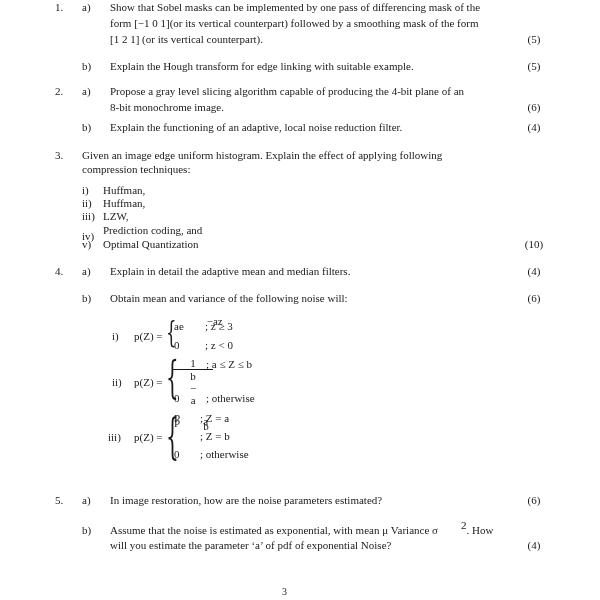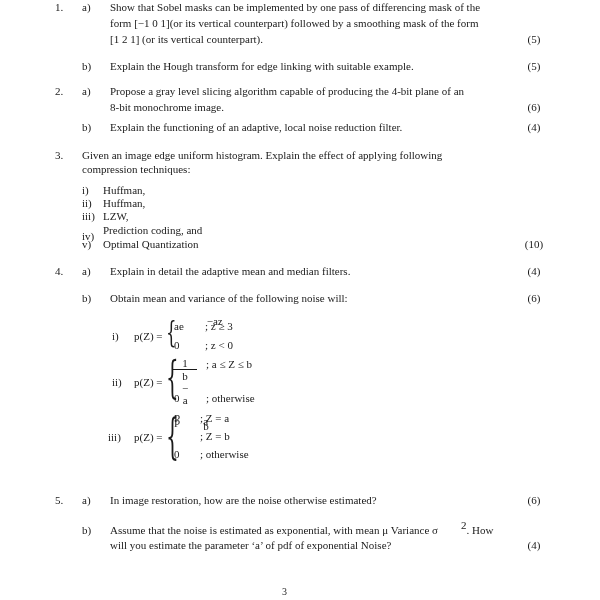--- a/index.html
+++ b/index.html
@@ -17,21 +17,21 @@
   .li-num { left: 82px; }
   .li-txt { left: 103px; }
   .pnum { left: 282px; font-size: 10px; }
 
   
   .formula { position: absolute; font-size: 11px; }
   .brace { position: absolute; font-family: "DejaVu Serif", serif; color: #1a1a1a; }
   .case { position: absolute; white-space: nowrap; }
   .frac { position: absolute; display: inline-block; text-align: center; }
   .frac .num { display: block; line-height: 11px; }
-  .frac .den { display: block; border-top: 1px solid #1a1a1a; line-height: 12px; padding: 0 9px; }
+  .frac .den { display: block; border-top: 1px solid #1a1a1a; line-height: 12px; padding: 0 17px; }
   sup, sub { font-size: 11px; line-height: 0; margin-left: 23px; }
 </style>
 </head>
 <body>
 
 <div>
   <span class="abs qnum" style="top:0px">1.</span>
   <span class="abs sub" style="top:0px">a)</span>
   <span class="abs txt" style="top:0px">Show that Sobel masks can be implemented by one pass of differencing mask of the</span>
   <span class="abs txt" style="top:16px">form [−1 0 1](or its vertical counterpart) followed by a smoothing mask of the form</span>
@@ -115,21 +115,21 @@
     <span class="case" style="left:174px;top:416px"><span>P</span><sub>b</sub></span>
     <span class="case" style="left:200px;top:429px">; Z = b</span>
     <span class="case" style="left:174px;top:447px">0</span>
     <span class="case" style="left:200px;top:447px">; otherwise</span>
   </div>
 </div>
 
 <div>
   <span class="abs qnum" style="top:493px">5.</span>
   <span class="abs sub" style="top:493px">a)</span>
-  <span class="abs txt" style="top:493px">In image restoration, how are the noise otherwise estimated?</span>
+  <span class="abs txt" style="top:493px">In image restoration, how are the noise parameters estimated?</span>
   <span class="abs marks" style="top:493px">(6)</span>
 
   <span class="abs sub" style="top:523px">b)</span>
   <span class="abs txt" style="top:523px"><span>Assume that the noise is estimated as exponential, with mean μ Variance σ</span><sup>2</sup><span>. How</span></span>
   <span class="abs txt" style="top:538px">will you estimate the parameter ‘a’ of pdf of exponential Noise?</span>
   <span class="abs marks" style="top:538px">(4)</span>
 </div>
 
 <span class="abs pnum" style="top:585px">3</span>
 

